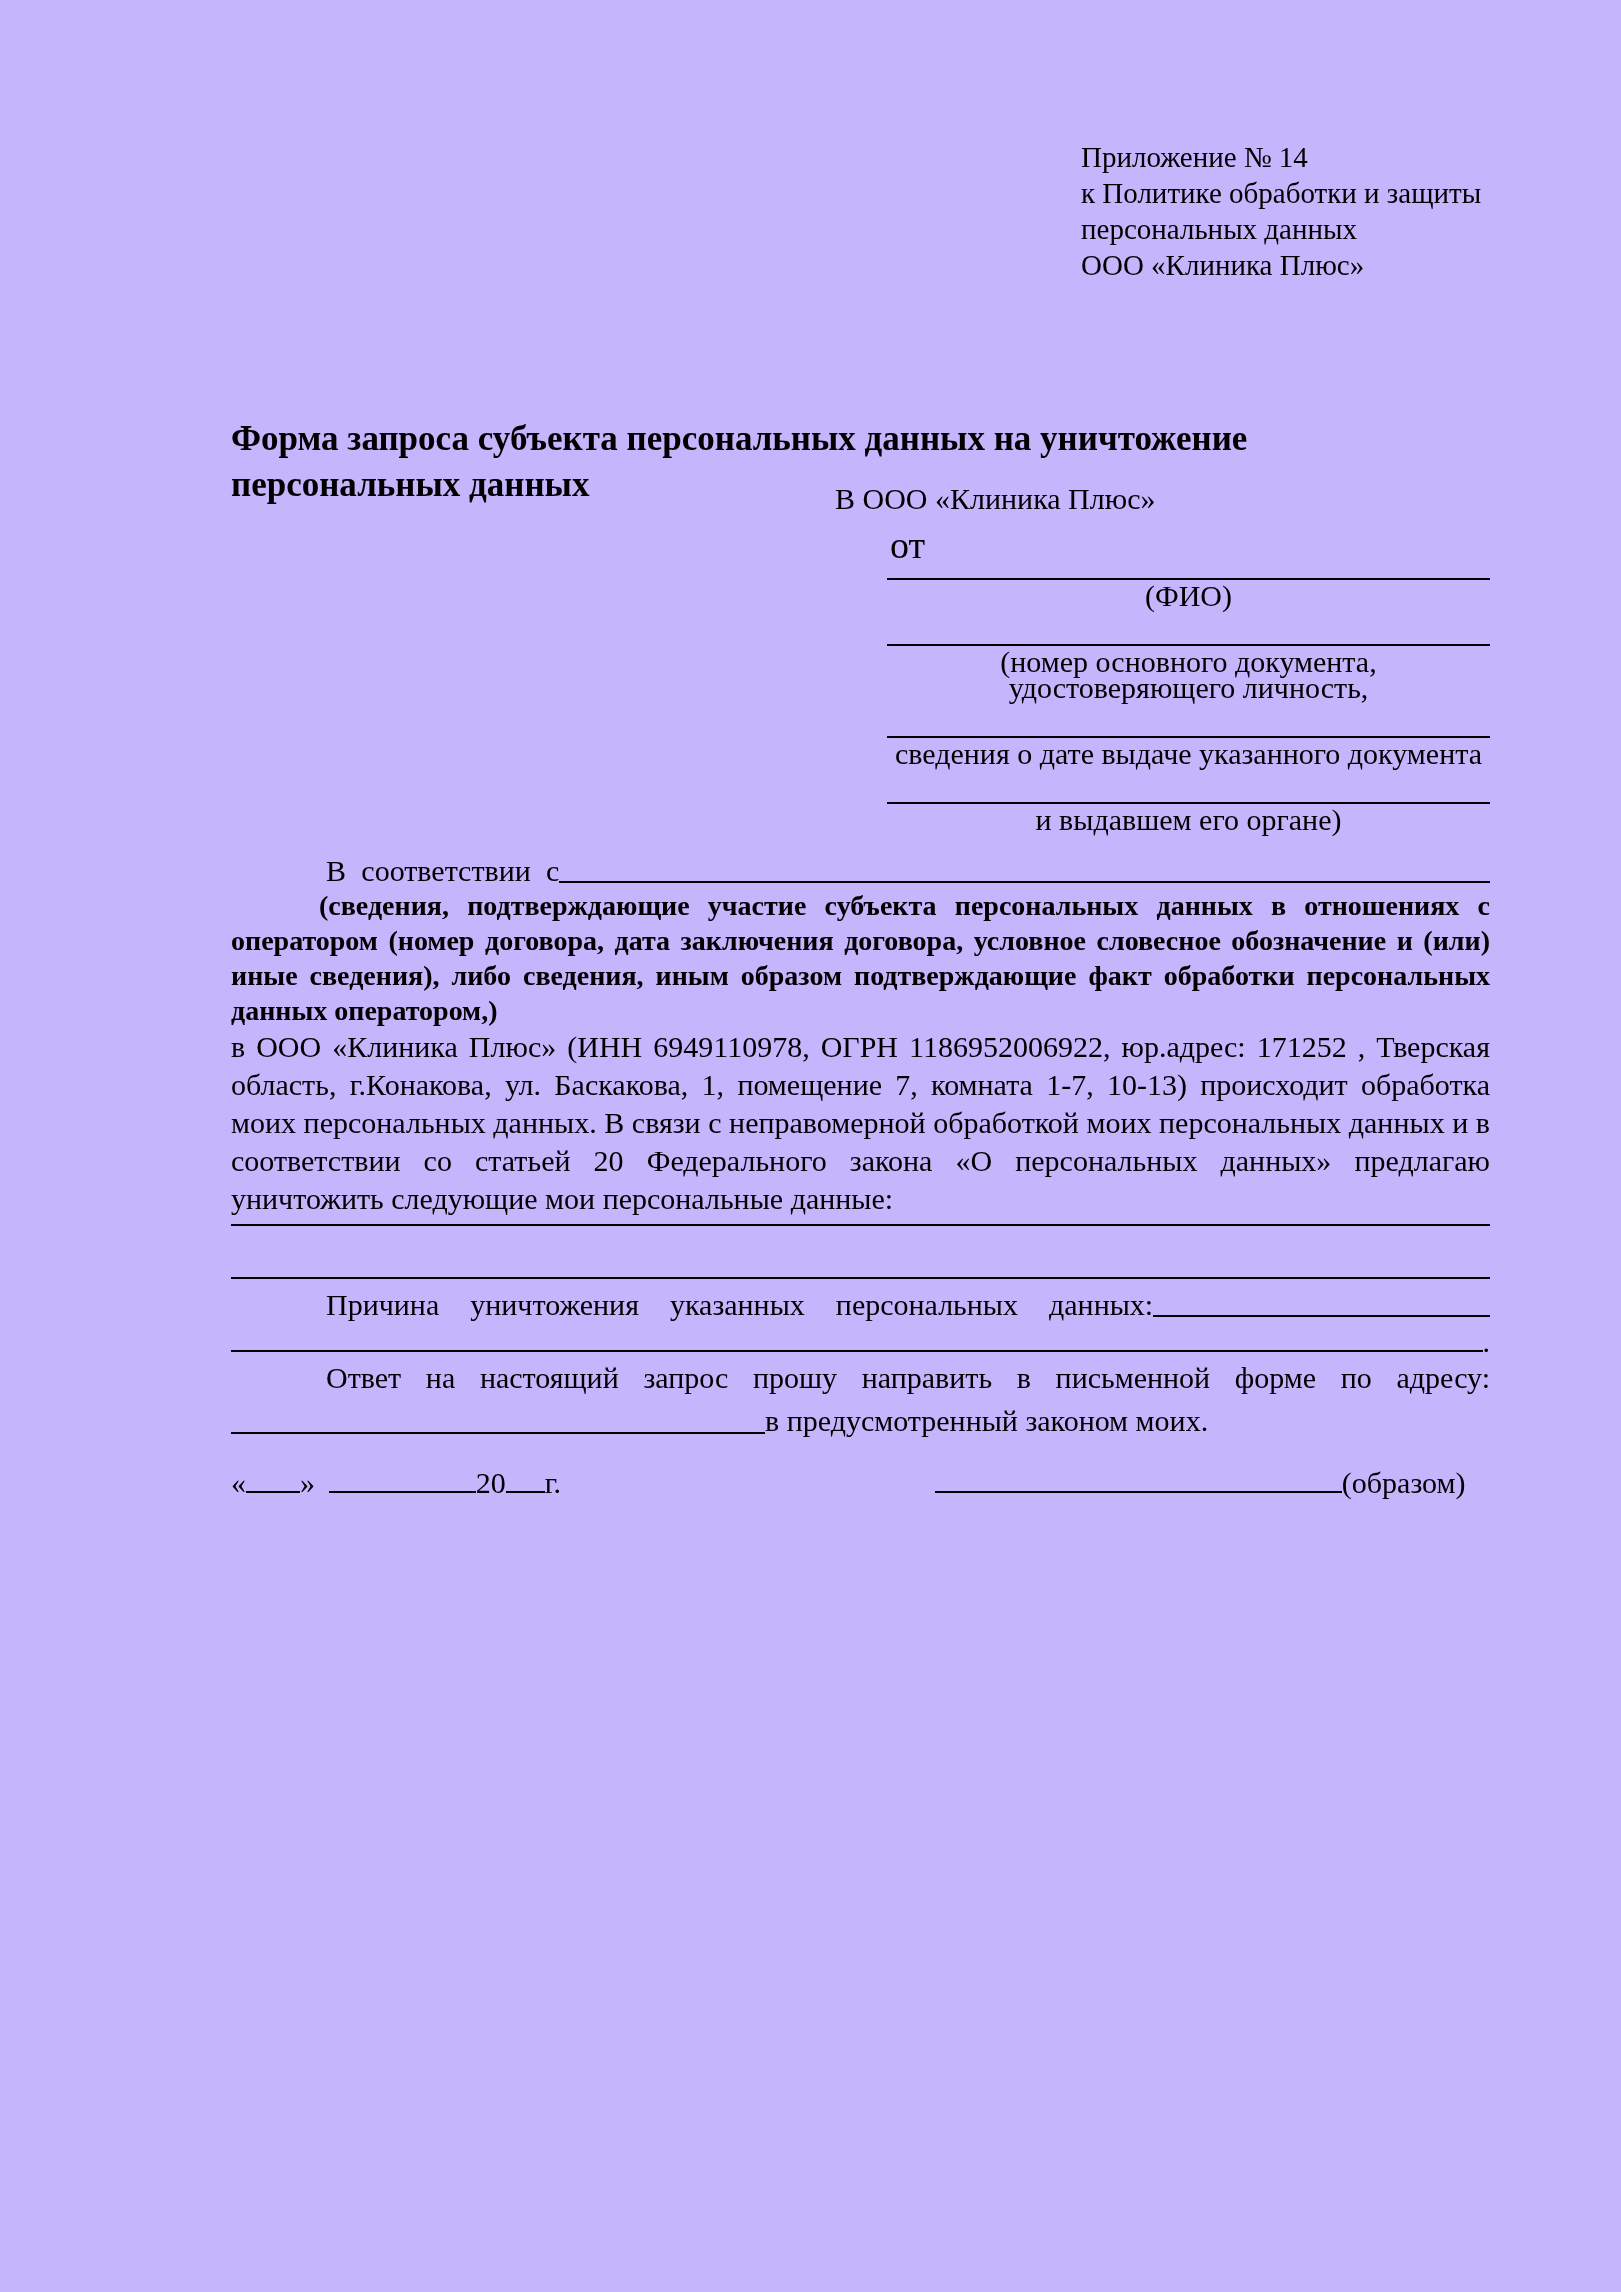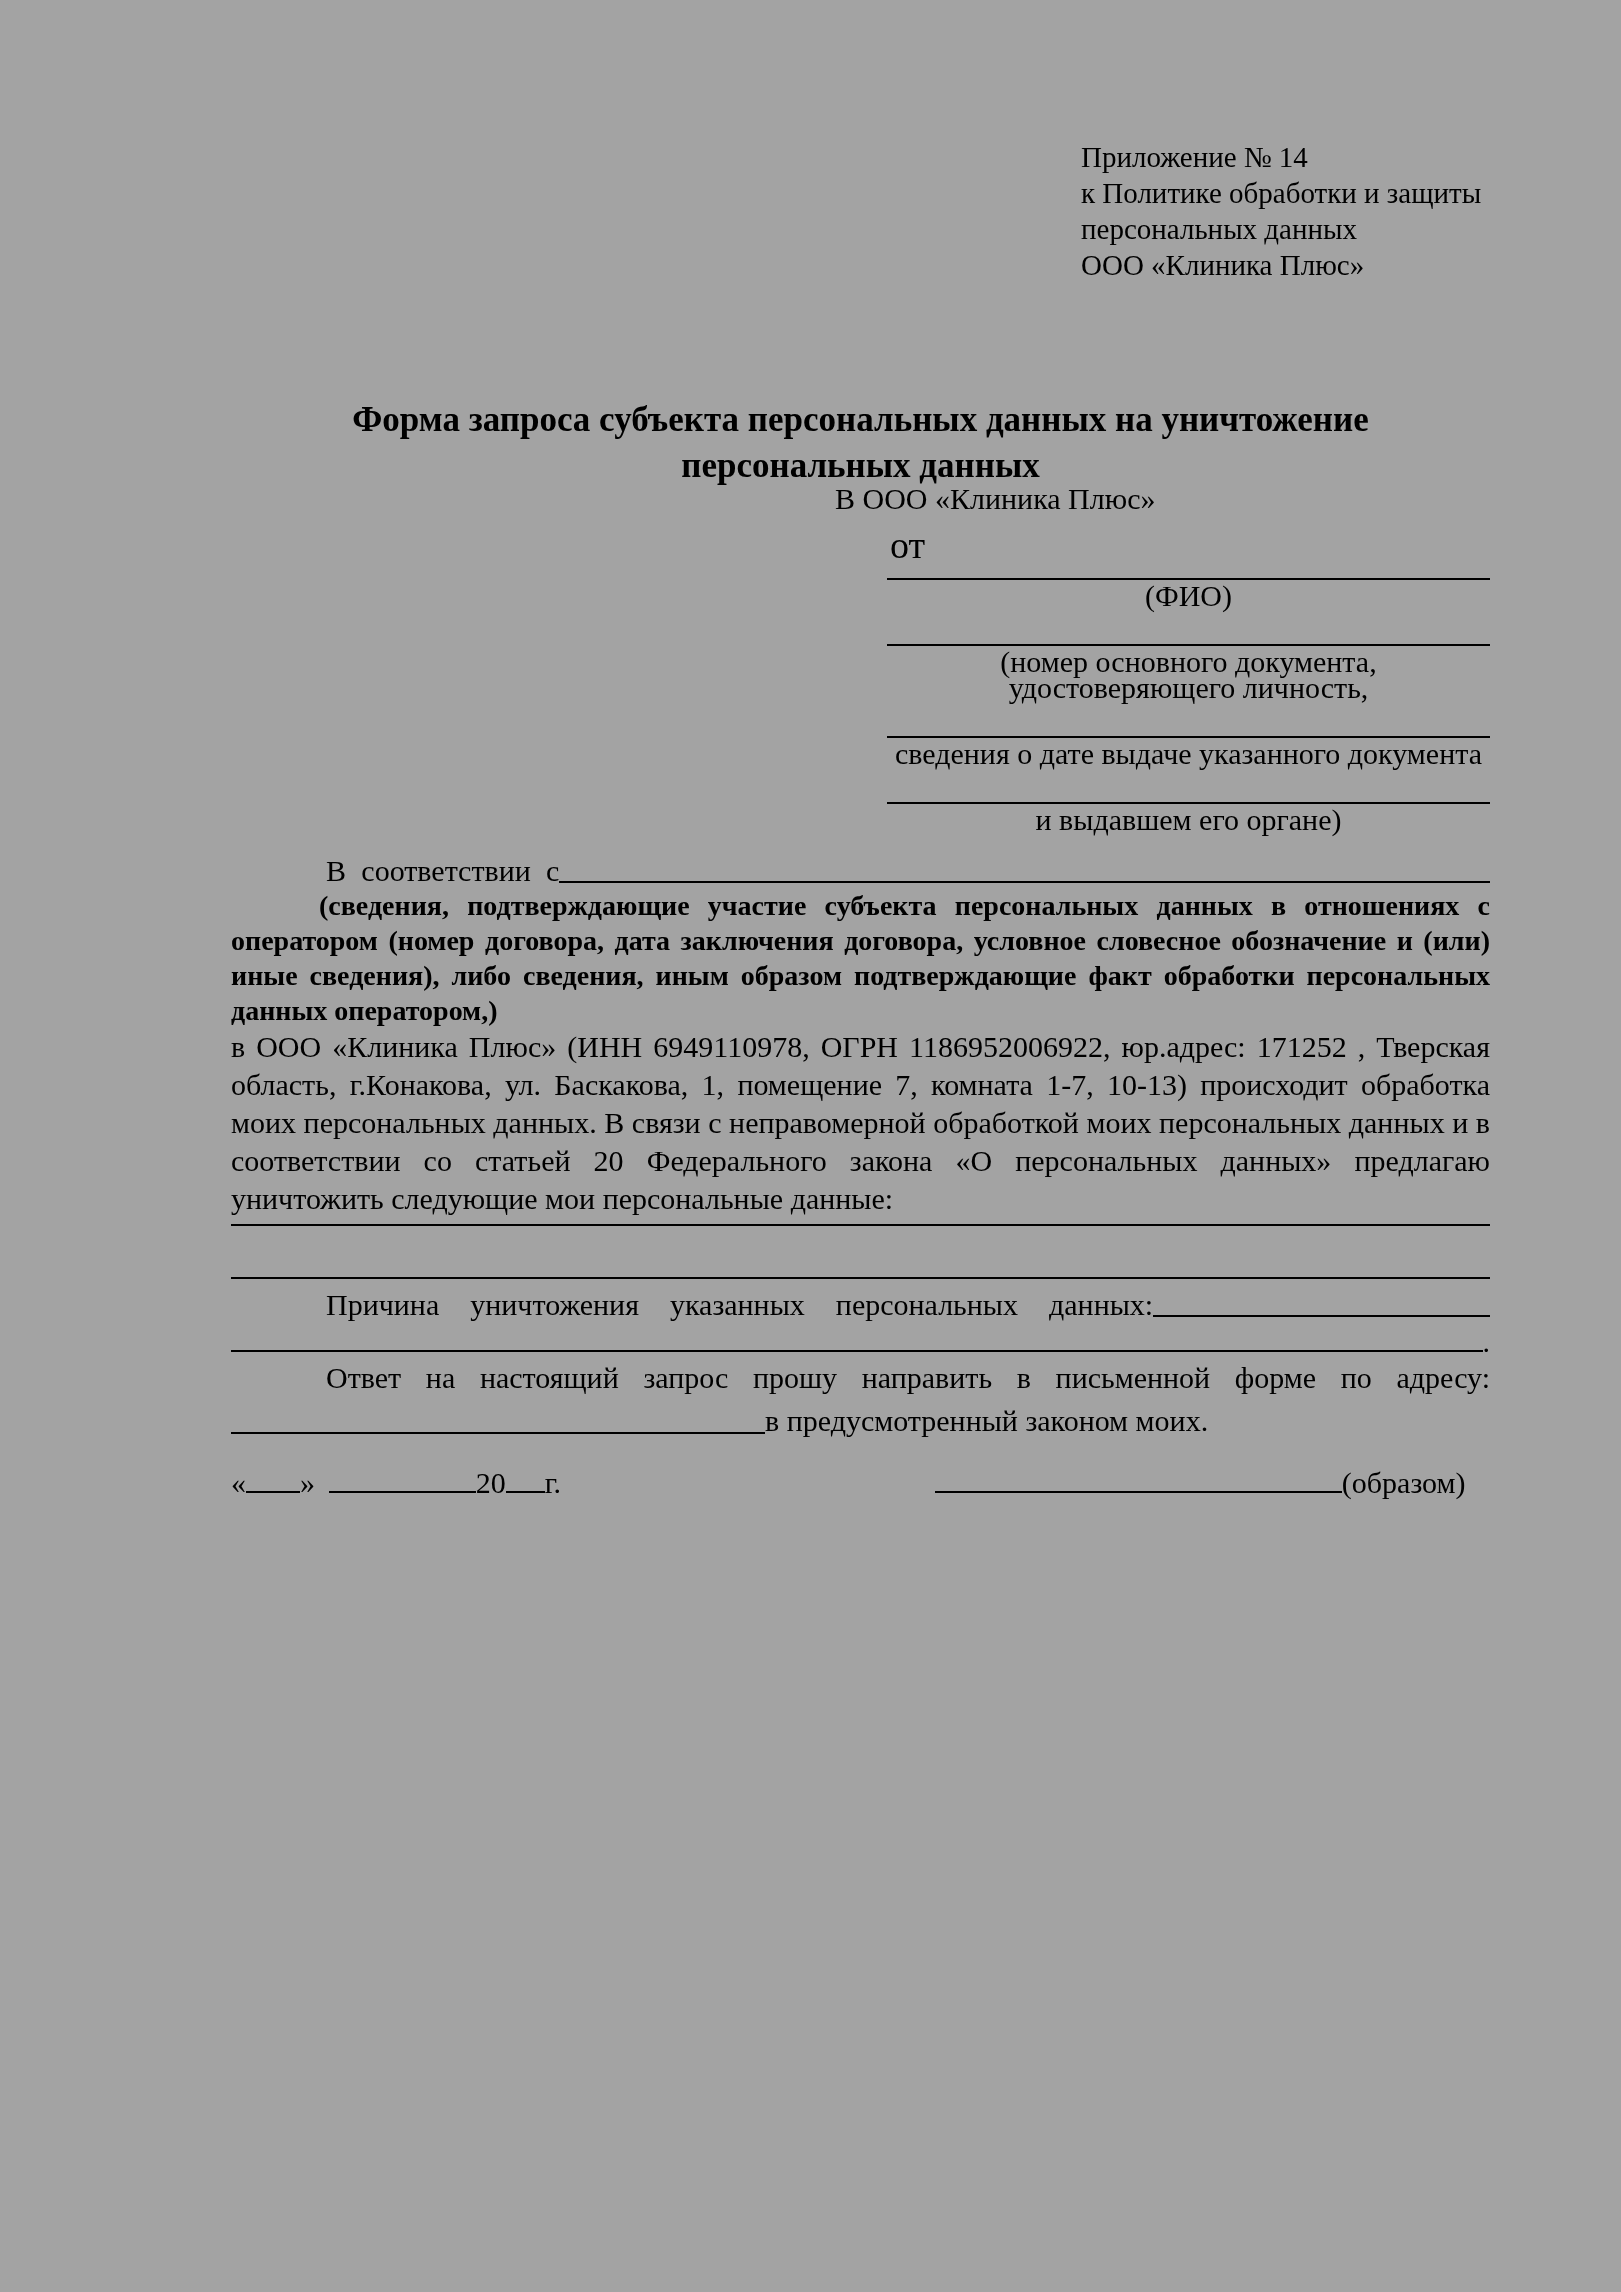--- a/index.html
+++ b/index.html
@@ -1,44 +1,43 @@
 <!DOCTYPE html>
 <html><head>
 <meta charset="utf-8">
 <style>
   * { margin: 0; padding: 0; box-sizing: border-box; }
   html, body { background: #e8e8e8; }
   .page {
     position: relative;
     width: 1621px;
     height: 2293px;
-    background: #a3a3a3;
+    background: #c4b5fd;
     font-family: "Liberation Serif", "DejaVu Serif", serif;
     color: #000;
     margin: 0 auto;
     overflow: hidden;
   }
 
   
   .appendix {
     position: absolute;
     left: 1081px;
     top: 139px;
     font-size: 29px;
     line-height: 36px;
     text-align: left;
   }
 
   
   .doc-title {
     position: absolute;
     left: 231px;
-    top: 397px;
+    top: 416px;
     width: 1259px;
-    text-align: center;
     font-weight: bold;
     font-size: 35px;
     line-height: 46px;
   }
 
   .to-org {
     position: absolute;
     left: 835px;
     top: 480px;
     font-size: 30px;

